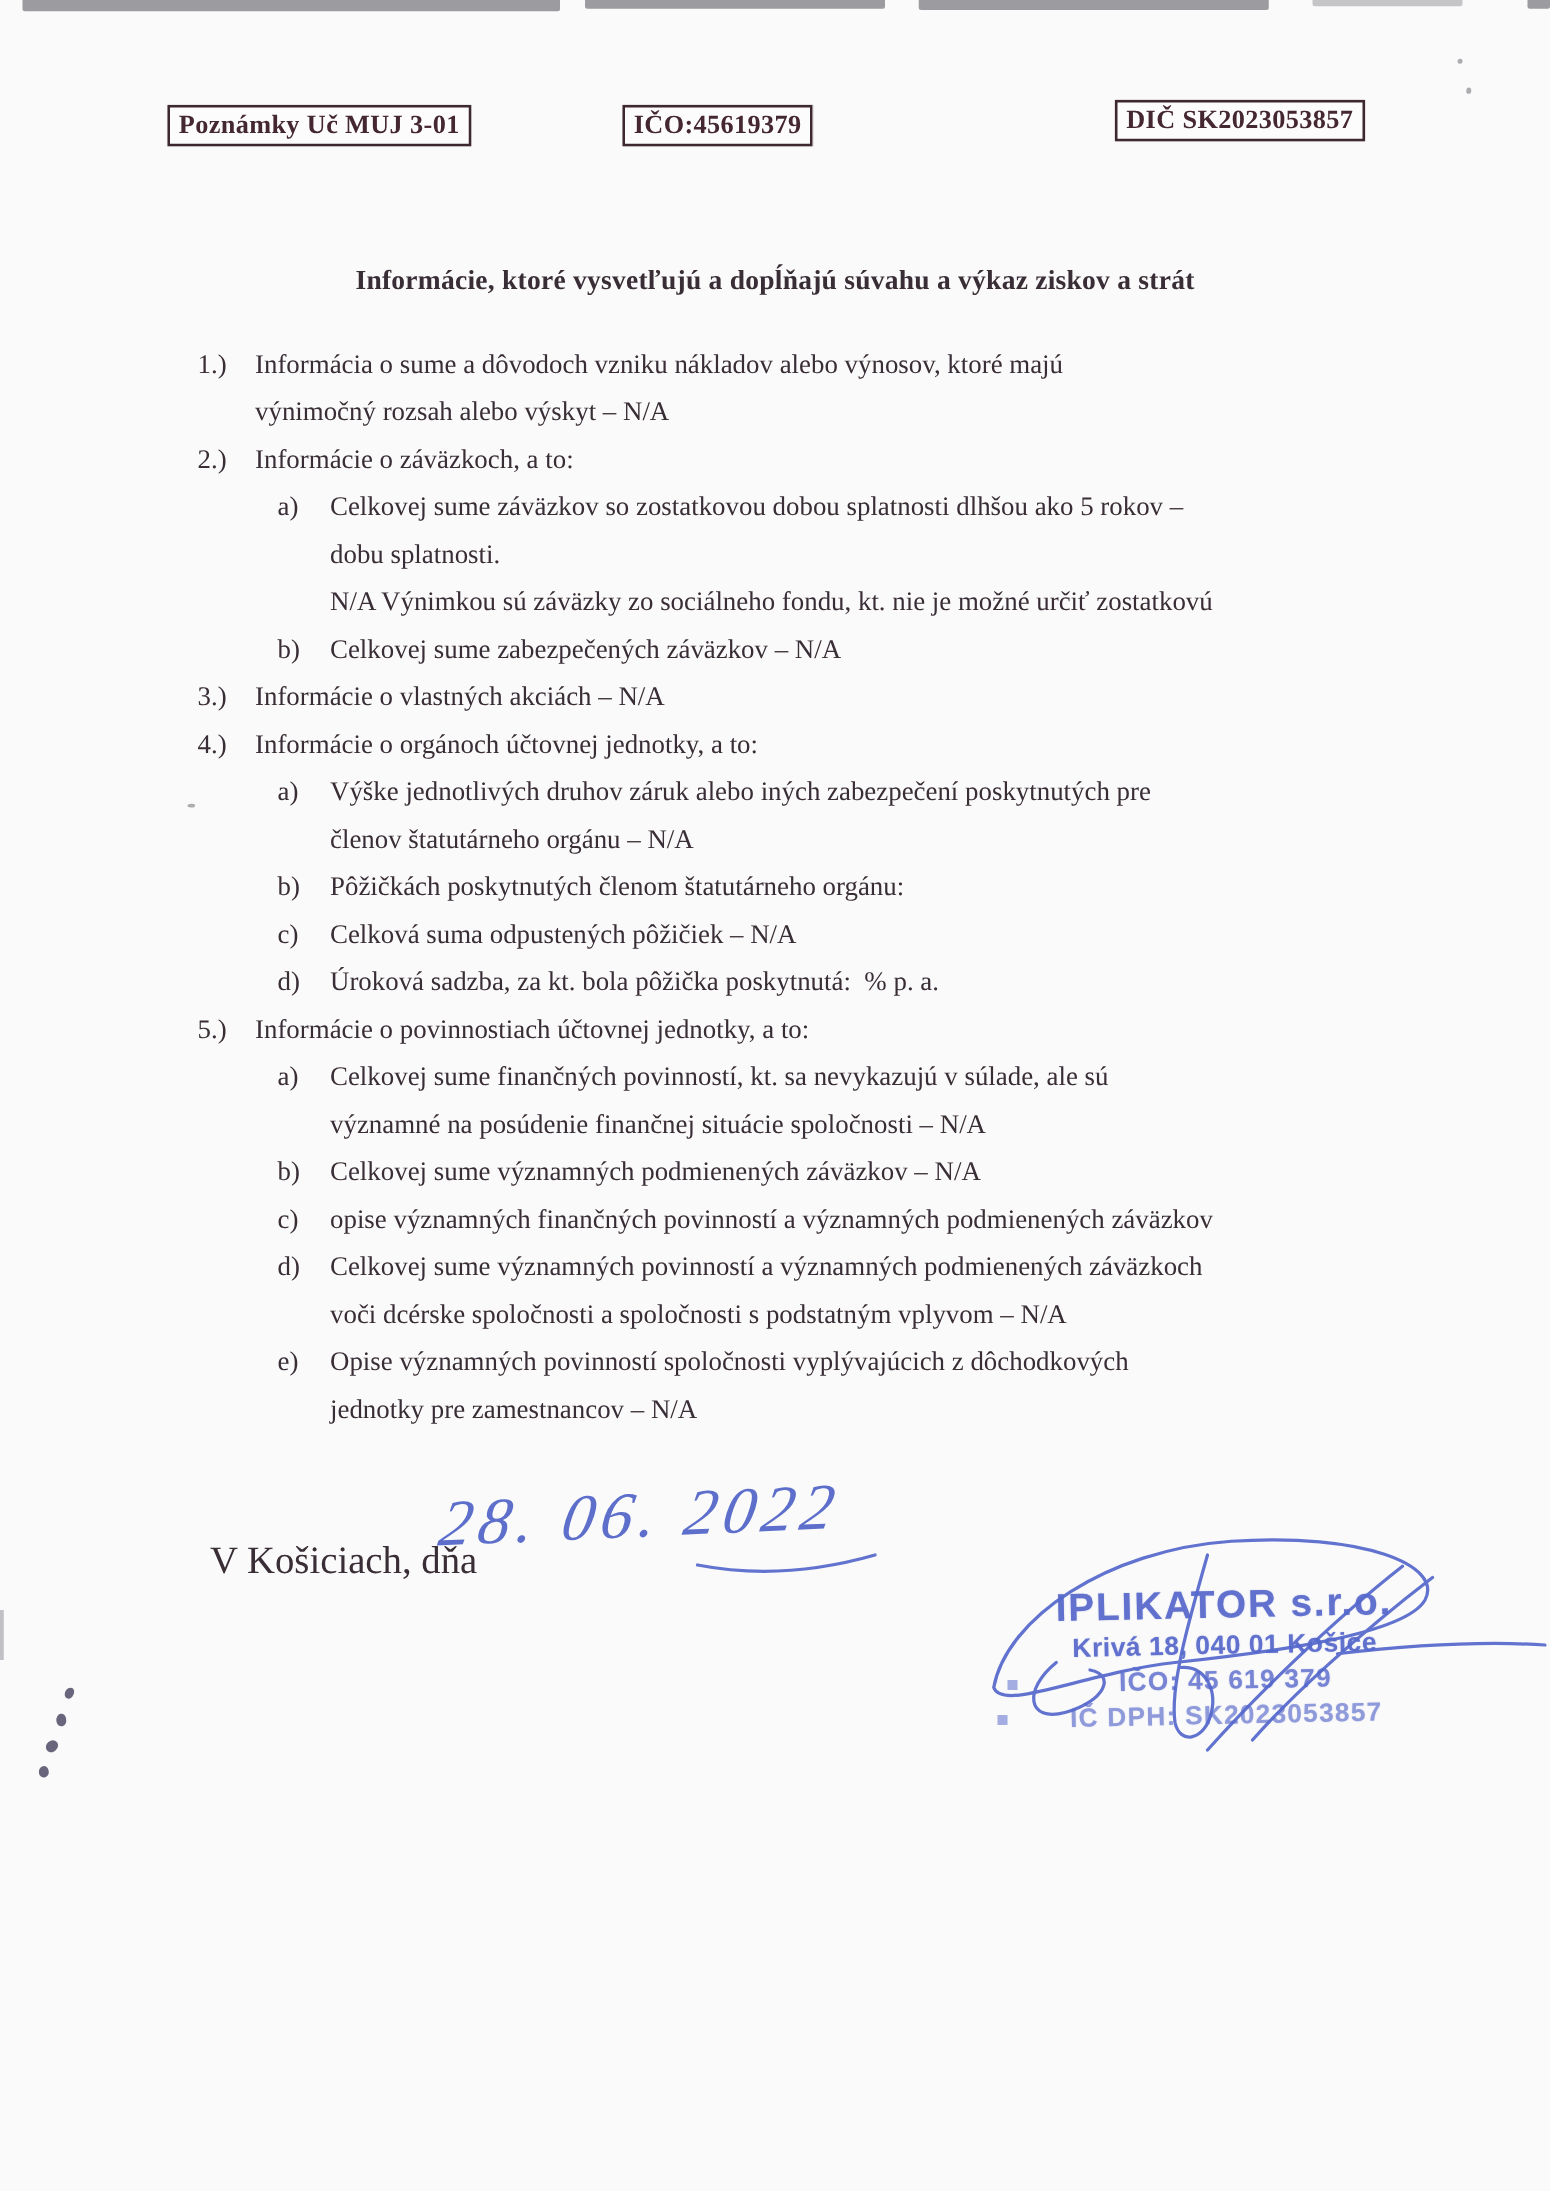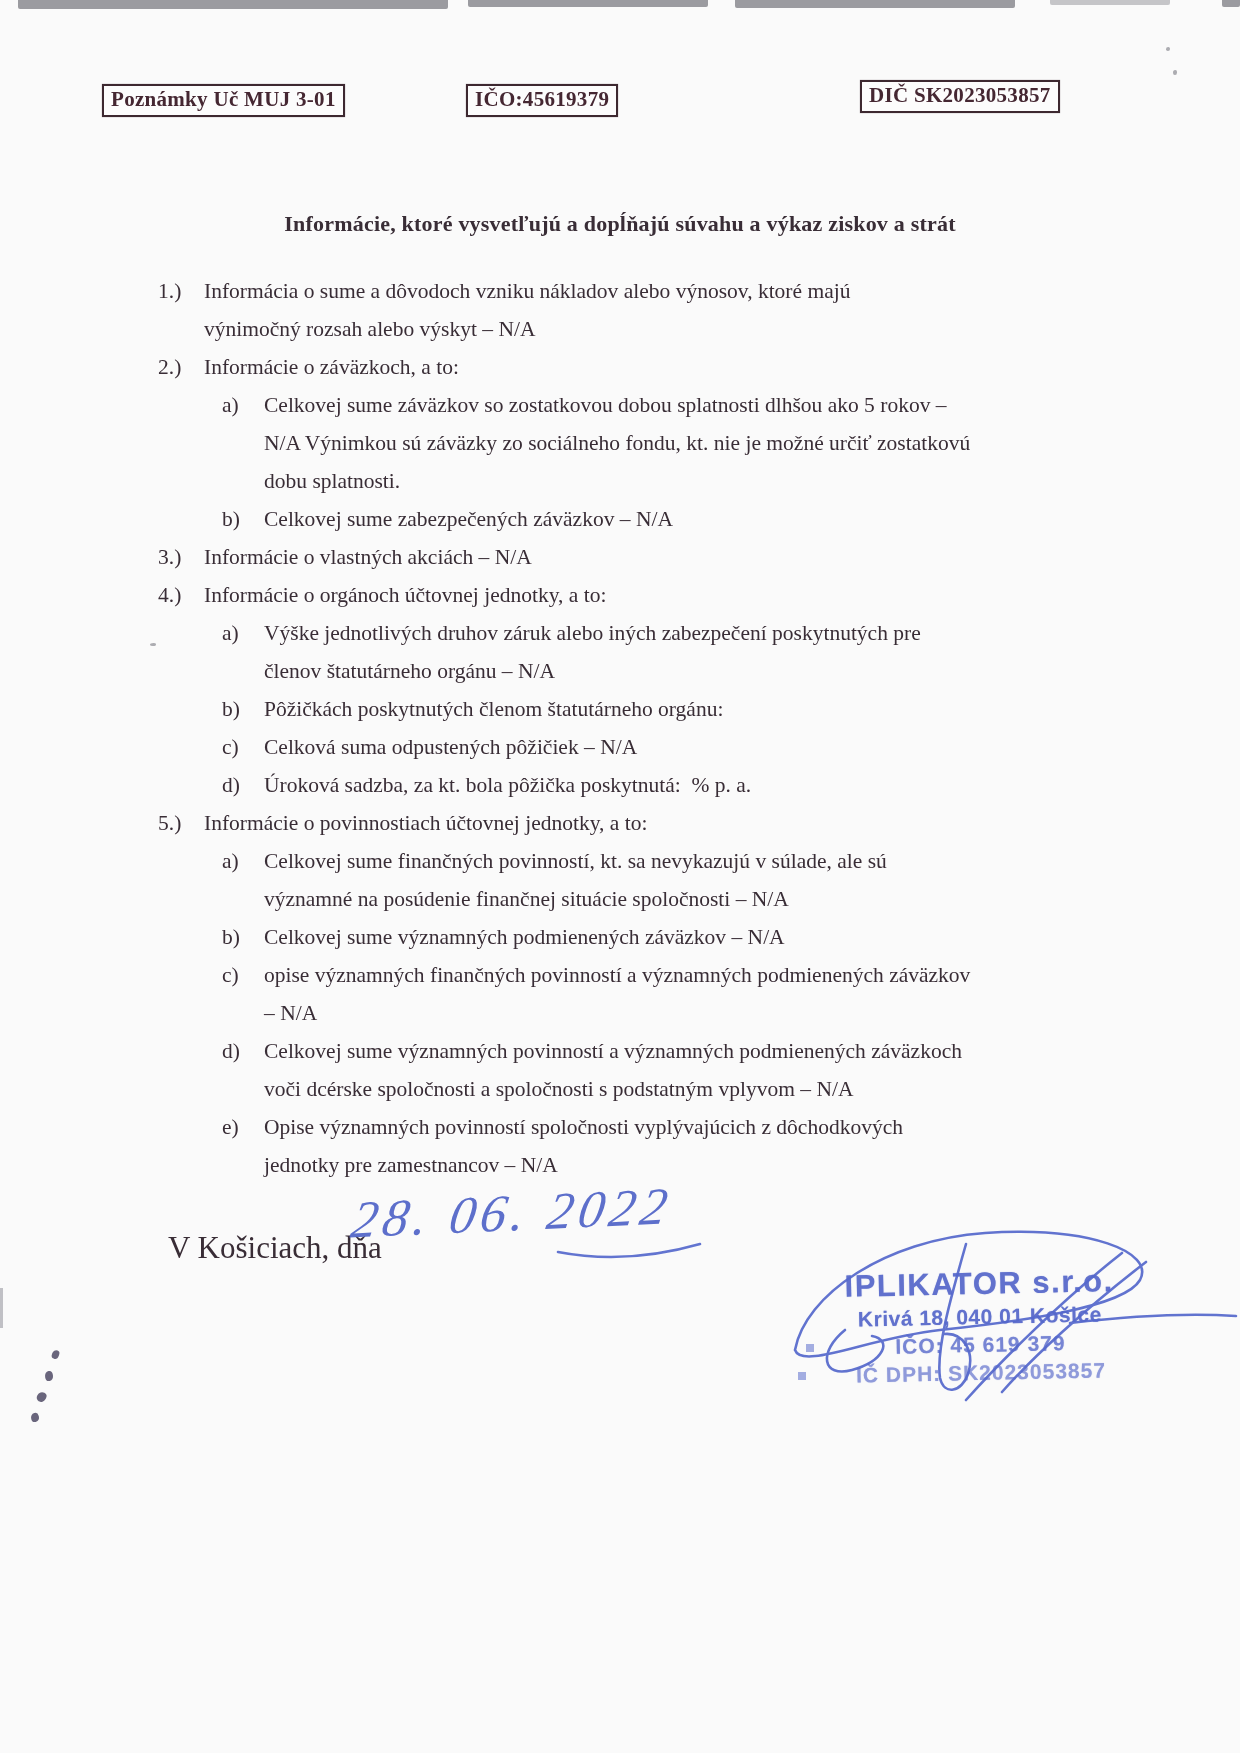--- a/index.html
+++ b/index.html
@@ -29,20 +29,21 @@
   .hbox{
     position:absolute;
     border:2px solid #3d2830;
     padding:1px 7px 3px 7px;
     font-weight:bold;
     font-size:21px;
     color:var(--box-ink);
     letter-spacing:.3px;
     background:rgba(255,255,255,.4);
     box-shadow:0 0 1px rgba(60,40,50,.5);
+    margin-left:32px;
   }
   .hbox-1{left:102px;top:84px;}
   .hbox-2{left:466px;top:84px;}
   .hbox-3{left:860px;top:80px;}
 
   
   .title-wrap{position:absolute;left:140px;top:193px;width:960px;text-align:center;}
   .article{font-weight:bold;font-size:23px;letter-spacing:.5px;}
   .subtitle{font-weight:bold;font-size:22px;margin-top:18px;letter-spacing:.2px;}
 
@@ -117,22 +118,22 @@
       <div class="li level0">
         <div class="marker">2.)</div>
         <div class="li-body">
           <div class="line">Informácie o záväzkoch, a to:</div>
         </div>
       </div>
       <div class="li level1">
         <div class="marker">a)</div>
         <div class="li-body">
           <div class="line">Celkovej sume záväzkov so zostatkovou dobou splatnosti dlhšou ako 5 rokov –</div>
+          <div class="line">dobu splatnosti.</div>
           <div class="line">N/A Výnimkou sú záväzky zo sociálneho fondu, kt. nie je možné určiť zostatkovú</div>
-          <div class="line">dobu splatnosti.</div>
         </div>
       </div>
       <div class="li level1">
         <div class="marker">b)</div>
         <div class="li-body">
           <div class="line">Celkovej sume zabezpečených záväzkov – N/A</div>
         </div>
       </div>
       <div class="li level0">
         <div class="marker">3.)</div>
@@ -187,21 +188,20 @@
       <div class="li level1">
         <div class="marker">b)</div>
         <div class="li-body">
           <div class="line">Celkovej sume významných podmienených záväzkov – N/A</div>
         </div>
       </div>
       <div class="li level1">
         <div class="marker">c)</div>
         <div class="li-body">
           <div class="line">opise významných finančných povinností a významných podmienených záväzkov</div>
-          <div class="line">– N/A</div>
         </div>
       </div>
       <div class="li level1">
         <div class="marker">d)</div>
         <div class="li-body">
           <div class="line">Celkovej sume významných povinností a významných podmienených záväzkoch</div>
           <div class="line">voči dcérske spoločnosti a spoločnosti s podstatným vplyvom – N/A</div>
         </div>
       </div>
       <div class="li level1">

